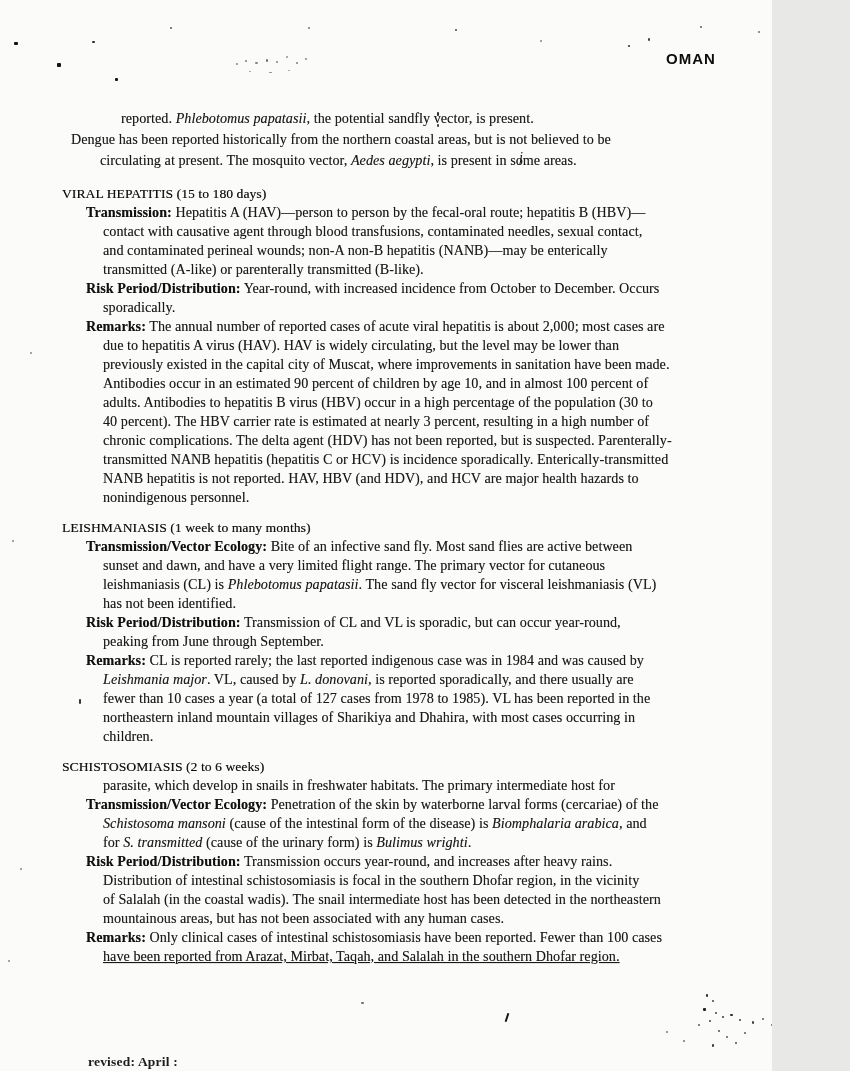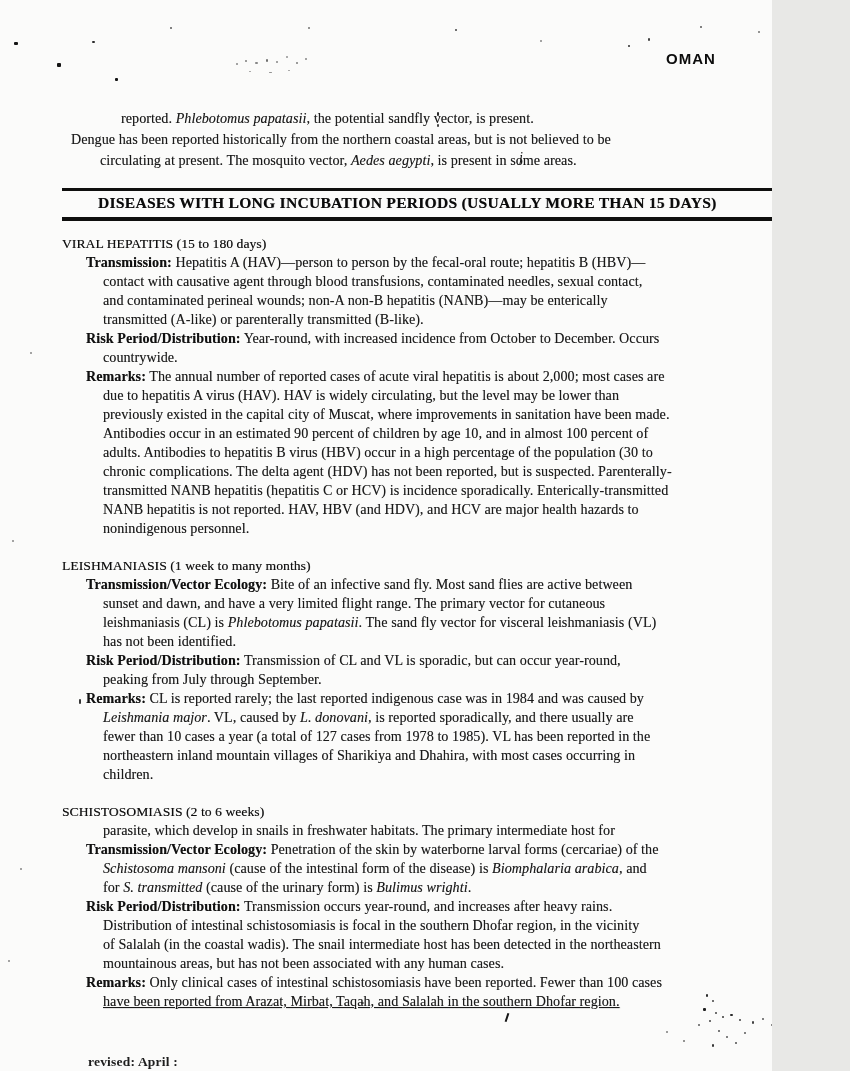--- a/index.html
+++ b/index.html
@@ -32,21 +32,21 @@
     margin-top:17px;margin-bottom:0;
     border-top:3px solid #0f0f0e;border-bottom:4px solid #0f0f0e;
     padding:3px 0 5px 36px;
   }
   .banner-title{
     font-weight:bold;font-size:15.5px;letter-spacing:0.3px;color:#0b0b0b;
     white-space:nowrap;
     text-shadow:0.35px 0.35px 0 rgba(10,10,10,0.5);
   }
   #sections{margin-top:13px;}
-  .section + .section{margin-top:18px;}
+  .section + .section{margin-top:11px;}
   .line b{font-weight:bold;color:#101010;}
   .line i{font-style:italic;}
   .stray-mark{
     position:absolute;left:519px;top:150px;font-size:14px;font-style:italic;color:#1a1a1a;
   }
   .footer{
     position:absolute;left:88px;top:1052px;
     font-weight:bold;font-size:13.5px;color:#1d1d1d;
     letter-spacing:0.2px;line-height:20px;
   }
@@ -67,51 +67,49 @@
 <div class="sheet">
   <div class="country">OMAN</div>
 
   <div class="content">
     <div class="intro" id="intro">
         <div class="line" style="padding-left: 59px;">reported. <i>Phlebotomus papatasii</i>, the potential sandfly vector, is present.</div>
         <div class="line" style="padding-left: 9px;">Dengue has been reported historically from the northern coastal areas, but is not believed to be</div>
         <div class="line" style="padding-left: 38px;">circulating at present. The mosquito vector, <i>Aedes aegypti</i>, is present in some areas.</div>
       </div>
 
-    <div class="banner">
-      <div class="banner-title">DISEASES WITH LONG INCUBATION PERIODS (USUALLY MORE THAN 15 DAYS)</div>
-    </div>
 
     <div id="sections">
         <div class="section">
           <div class="section-heading">VIRAL HEPATITIS (15 to 180 days)</div>
           <div class="line" style="padding-left: 24px;"><b>Transmission:</b> Hepatitis A (HAV)—person to person by the fecal-oral route; hepatitis B (HBV)—</div>
           <div class="line" style="padding-left: 41px;">contact with causative agent through blood transfusions, contaminated needles, sexual contact,</div>
           <div class="line" style="padding-left: 41px;">and contaminated perineal wounds; non-A non-B hepatitis (NANB)—may be enterically</div>
           <div class="line" style="padding-left: 41px;">transmitted (A-like) or parenterally transmitted (B-like).</div>
           <div class="line" style="padding-left: 24px;"><b>Risk Period/Distribution:</b> Year-round, with increased incidence from October to December. Occurs</div>
-          <div class="line" style="padding-left: 41px;">countrywide.</div>
+          <div class="line" style="padding-left: 41px;">sporadically.</div>
           <div class="line" style="padding-left: 24px;"><b>Remarks:</b> The annual number of reported cases of acute viral hepatitis is about 2,000; most cases are</div>
           <div class="line" style="padding-left: 41px;">due to hepatitis A virus (HAV). HAV is widely circulating, but the level may be lower than</div>
           <div class="line" style="padding-left: 41px;">previously existed in the capital city of Muscat, where improvements in sanitation have been made.</div>
           <div class="line" style="padding-left: 41px;">Antibodies occur in an estimated 90 percent of children by age 10, and in almost 100 percent of</div>
           <div class="line" style="padding-left: 41px;">adults. Antibodies to hepatitis B virus (HBV) occur in a high percentage of the population (30 to</div>
+          <div class="line" style="padding-left: 41px;">40 percent). The HBV carrier rate is estimated at nearly 3 percent, resulting in a high number of</div>
           <div class="line" style="padding-left: 41px;">chronic complications. The delta agent (HDV) has not been reported, but is suspected. Parenterally-</div>
           <div class="line" style="padding-left: 41px;">transmitted NANB hepatitis (hepatitis C or HCV) is incidence sporadically. Enterically-transmitted</div>
           <div class="line" style="padding-left: 41px;">NANB hepatitis is not reported. HAV, HBV (and HDV), and HCV are major health hazards to</div>
           <div class="line" style="padding-left: 41px;">nonindigenous personnel.</div>
         </div>
         <div class="section">
           <div class="section-heading">LEISHMANIASIS (1 week to many months)</div>
           <div class="line" style="padding-left: 24px;"><b>Transmission/Vector Ecology:</b> Bite of an infective sand fly. Most sand flies are active between</div>
           <div class="line" style="padding-left: 41px;">sunset and dawn, and have a very limited flight range. The primary vector for cutaneous</div>
           <div class="line" style="padding-left: 41px;">leishmaniasis (CL) is <i>Phlebotomus papatasii</i>. The sand fly vector for visceral leishmaniasis (VL)</div>
           <div class="line" style="padding-left: 41px;">has not been identified.</div>
           <div class="line" style="padding-left: 24px;"><b>Risk Period/Distribution:</b> Transmission of CL and VL is sporadic, but can occur year-round,</div>
-          <div class="line" style="padding-left: 41px;">peaking from July through September.</div>
+          <div class="line" style="padding-left: 41px;">peaking from June through September.</div>
           <div class="line" style="padding-left: 24px;"><b>Remarks:</b> CL is reported rarely; the last reported indigenous case was in 1984 and was caused by</div>
           <div class="line" style="padding-left: 41px;"><i>Leishmania major</i>. VL, caused by <i>L. donovani</i>, is reported sporadically, and there usually are</div>
           <div class="line" style="padding-left: 41px;">fewer than 10 cases a year (a total of 127 cases from 1978 to 1985). VL has been reported in the</div>
           <div class="line" style="padding-left: 41px;">northeastern inland mountain villages of Sharikiya and Dhahira, with most cases occurring in</div>
           <div class="line" style="padding-left: 41px;">children.</div>
         </div>
         <div class="section">
           <div class="section-heading">SCHISTOSOMIASIS (2 to 6 weeks)</div>
           <div class="line" style="padding-left: 41px;">parasite, which develop in snails in freshwater habitats. The primary intermediate host for</div>
           <div class="line" style="padding-left: 24px;"><b>Transmission/Vector Ecology:</b> Penetration of the skin by waterborne larval forms (cercariae) of the</div>

